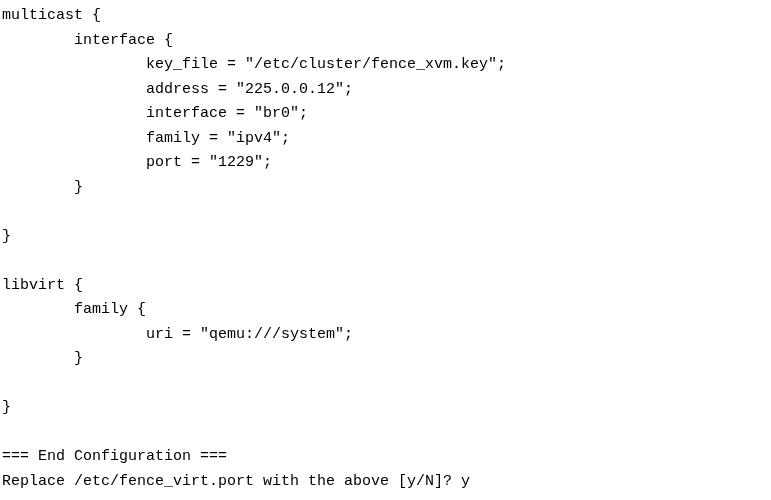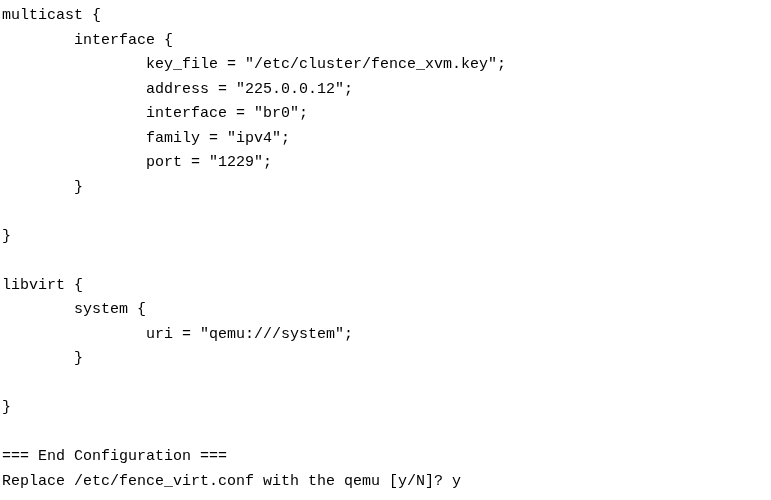--- a/index.html
+++ b/index.html
@@ -28,21 +28,21 @@
 <span>                key_file = "/etc/cluster/fence_xvm.key";</span>
 <span>                address = "225.0.0.12";</span>
 <span>                interface = "br0";</span>
 <span>                family = "ipv4";</span>
 <span>                port = "1229";</span>
 <span>        }</span>
 <span></span>
 <span>}</span>
 <span></span>
 <span>libvirt {</span>
-<span>        system {</span>
+<span>        family {</span>
 <span>                uri = "qemu:///system";</span>
 <span>        }</span>
 <span></span>
 <span>}</span>
 <span></span>
 <span>=== End Configuration ===</span>
-<span>Replace /etc/fence_virt.conf with the qemu [y/N]? </span><span>y</span>
+<span>Replace /etc/fence_virt.port with the above [y/N]? </span><span>y</span>
 </pre>
 
 </body></html>

